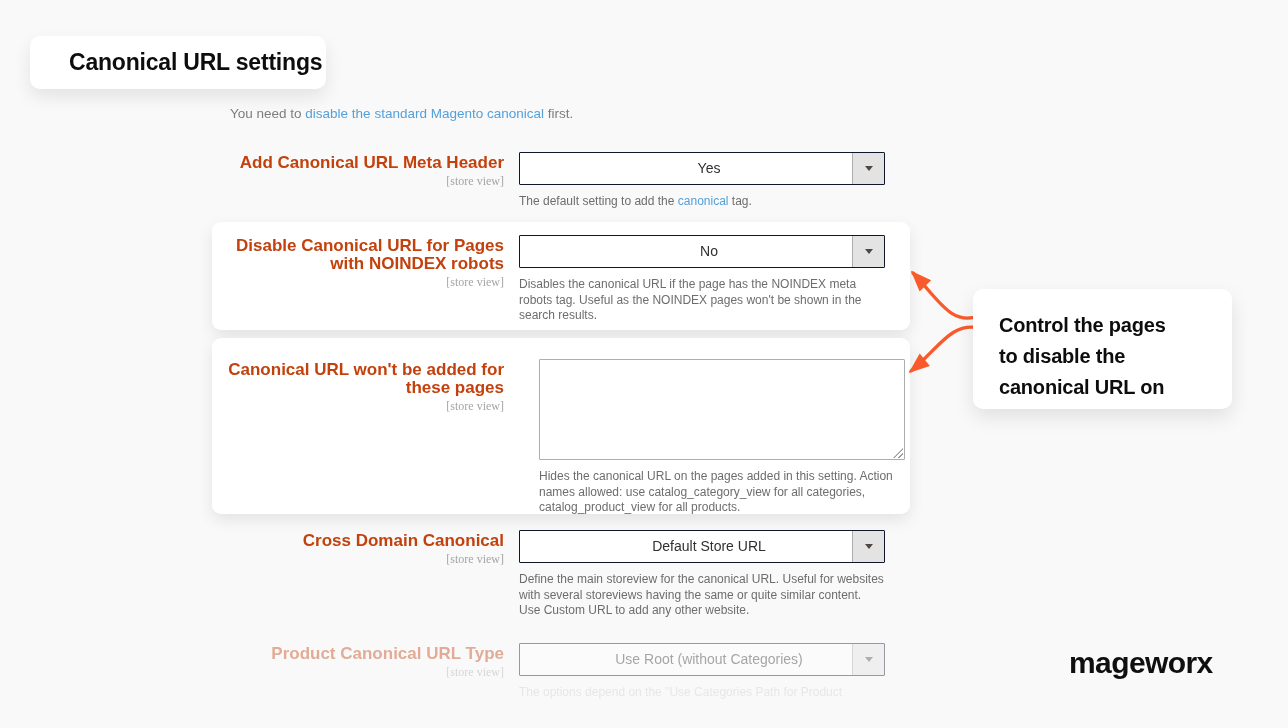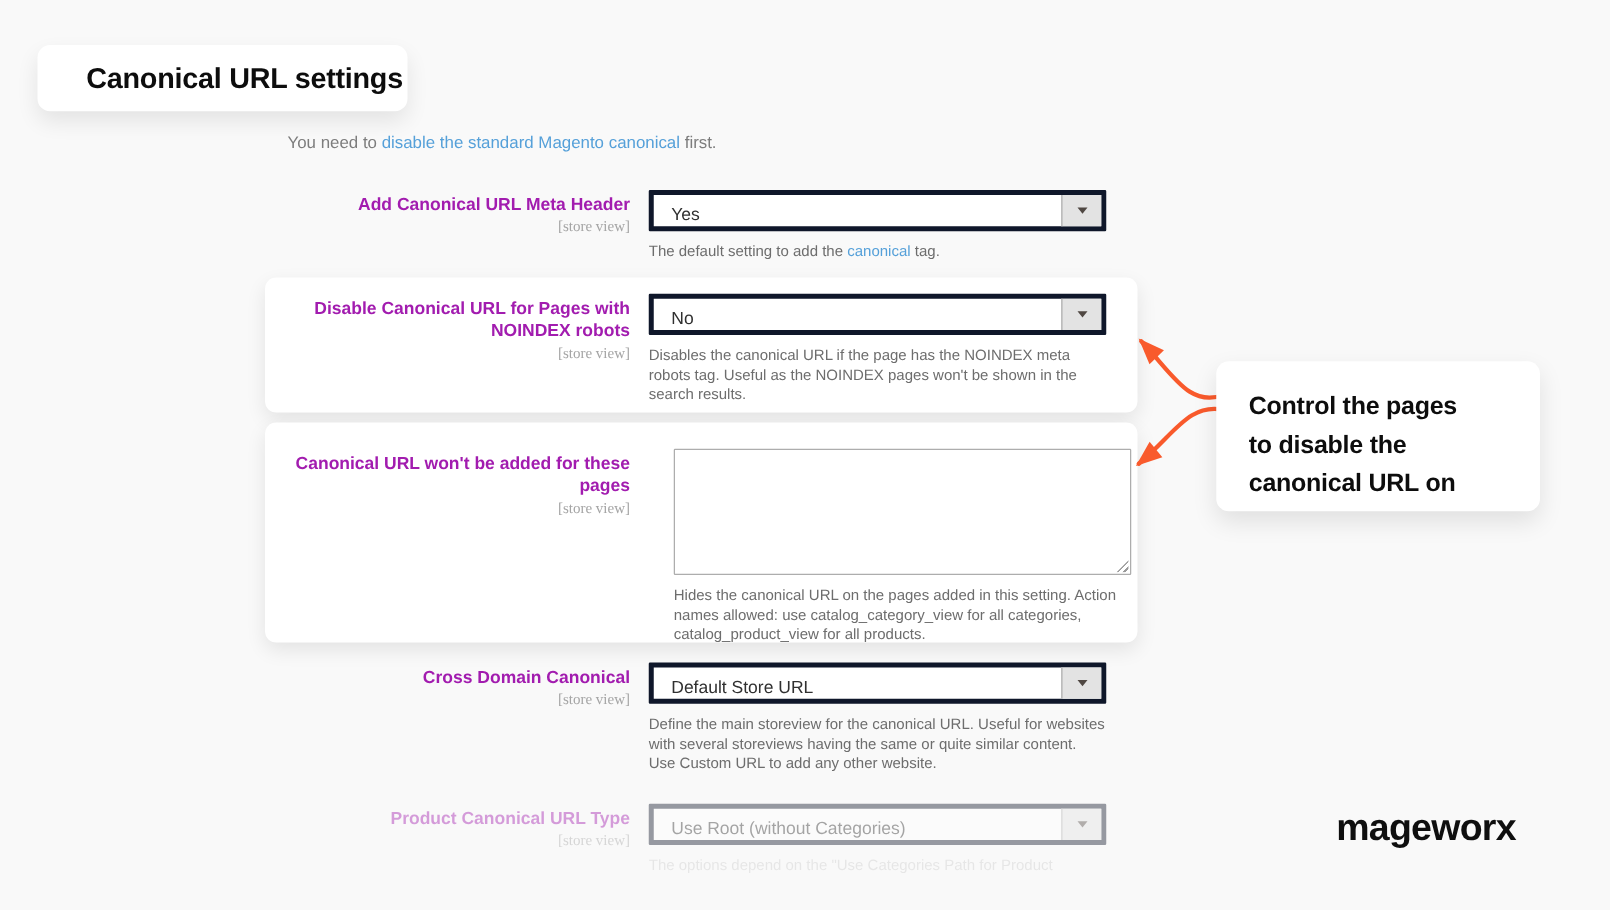--- a/index.html
+++ b/index.html
@@ -20,26 +20,26 @@
   .intro{
     position:absolute;left:230px;top:106px;
     font-size:13.5px;color:#7d7d7d;
   }
   .link{color:#55a0d9;text-decoration:none;cursor:pointer;}
   
   .form-area{position:absolute;left:212px;top:0;width:698px;height:728px;}
   .row{position:absolute;left:0;display:flex;width:698px;}
   .row-inner{display:flex;width:100%;box-sizing:border-box;}
   .label-col{width:292px;flex:none;text-align:right;padding-top:2px;}
-  .field-label{font-size:14px;font-weight:600;color:#a21caf;line-height:18px;}
+  .field-label{font-size:17px;font-weight:600;color:#c2410c;line-height:18px;}
   .scope{font-size:12px;color:#a5a5a5;line-height:15px;margin-top:2px;font-family:Liberation Serif, serif;}
   .control-col{width:366px;flex:none;margin-left:15px;}
   .select{
-    position:relative;height:33px;background:#fff;border:4px solid #0f172a;
-    box-sizing:border-box;border-radius:1px;cursor:pointer;
+    position:relative;height:33px;background:#fff;border:1px solid #0f172a;
+    box-sizing:border-box;border-radius:1px;cursor:pointer;text-align:center;
   }
   .select-value{font-size:14px;color:#303030;line-height:31px;padding-left:14px;
     white-space:nowrap;overflow:hidden;}
   .select-btn{
     position:absolute;right:0;top:0;width:32px;height:100%;
     background:#e3e3e3;border-left:1px solid #adadad;box-sizing:border-box;
     display:flex;align-items:center;justify-content:center;
   }
   .caret{width:0;height:0;border-left:4px solid transparent;
     border-right:4px solid transparent;border-top:5px solid #4f4742;}

